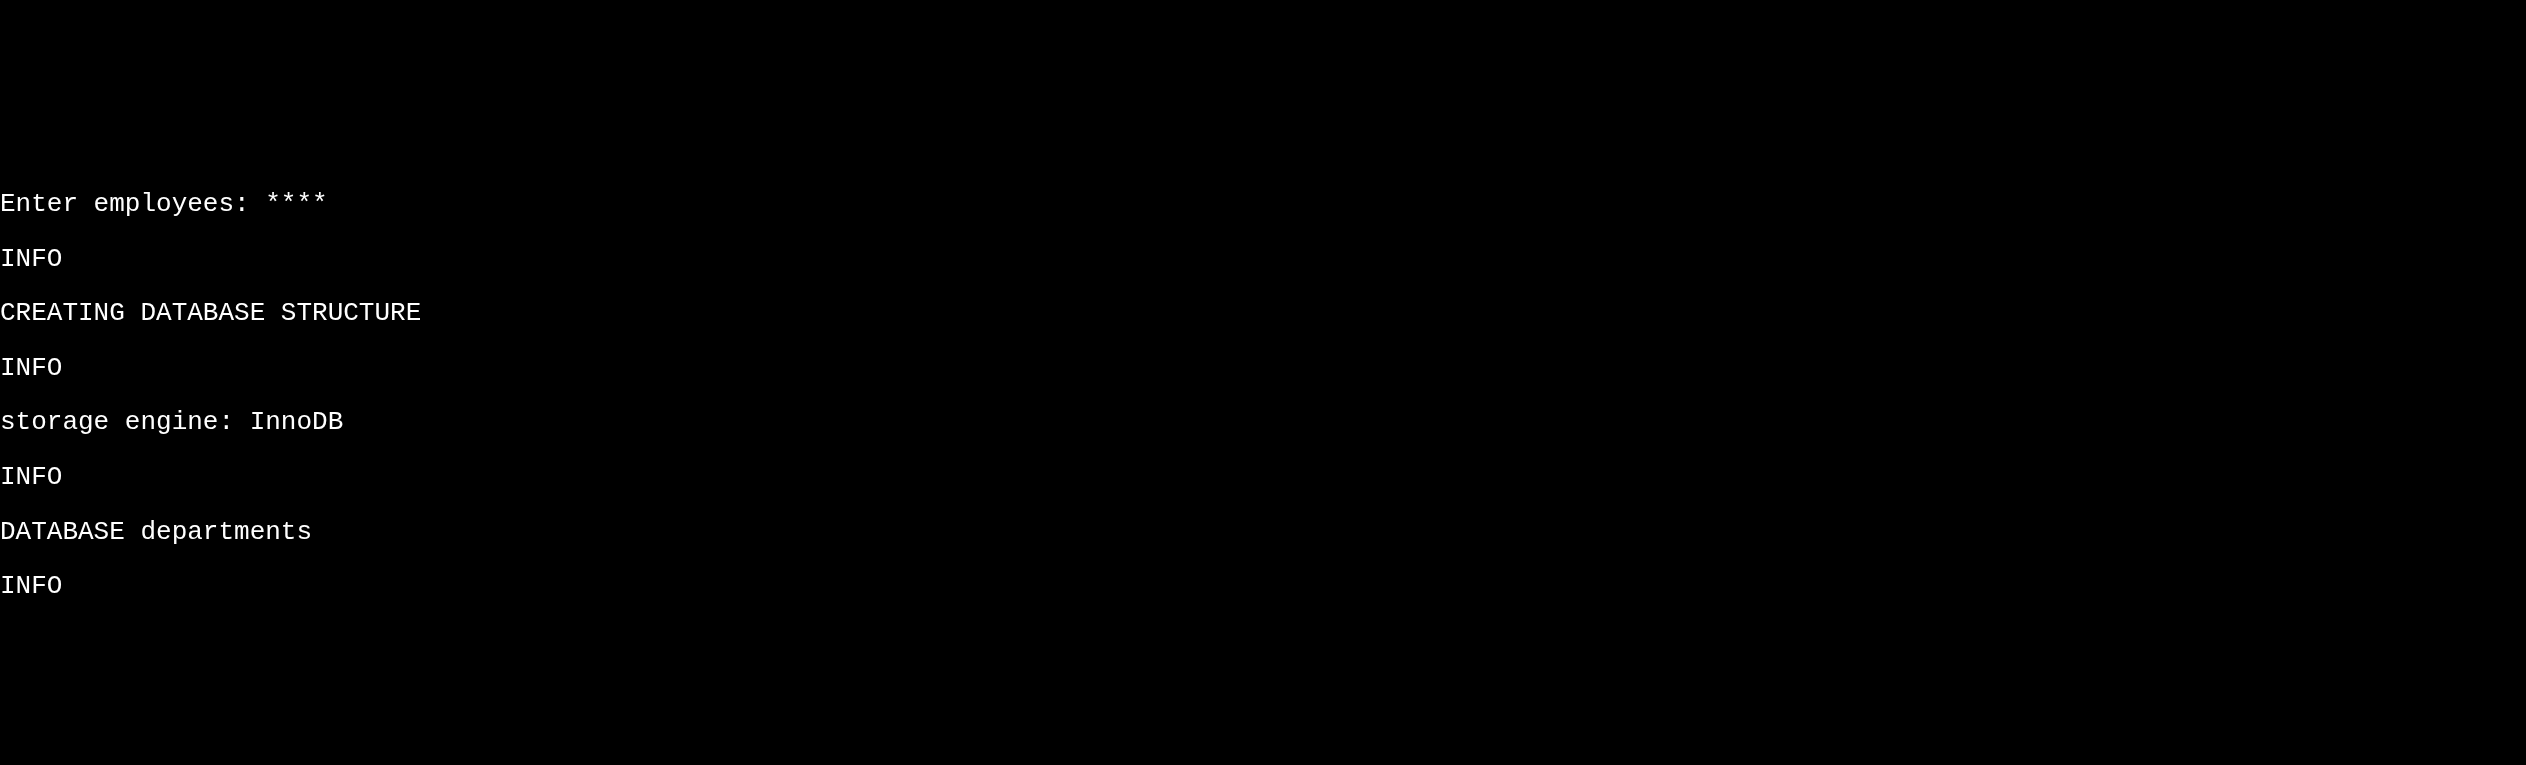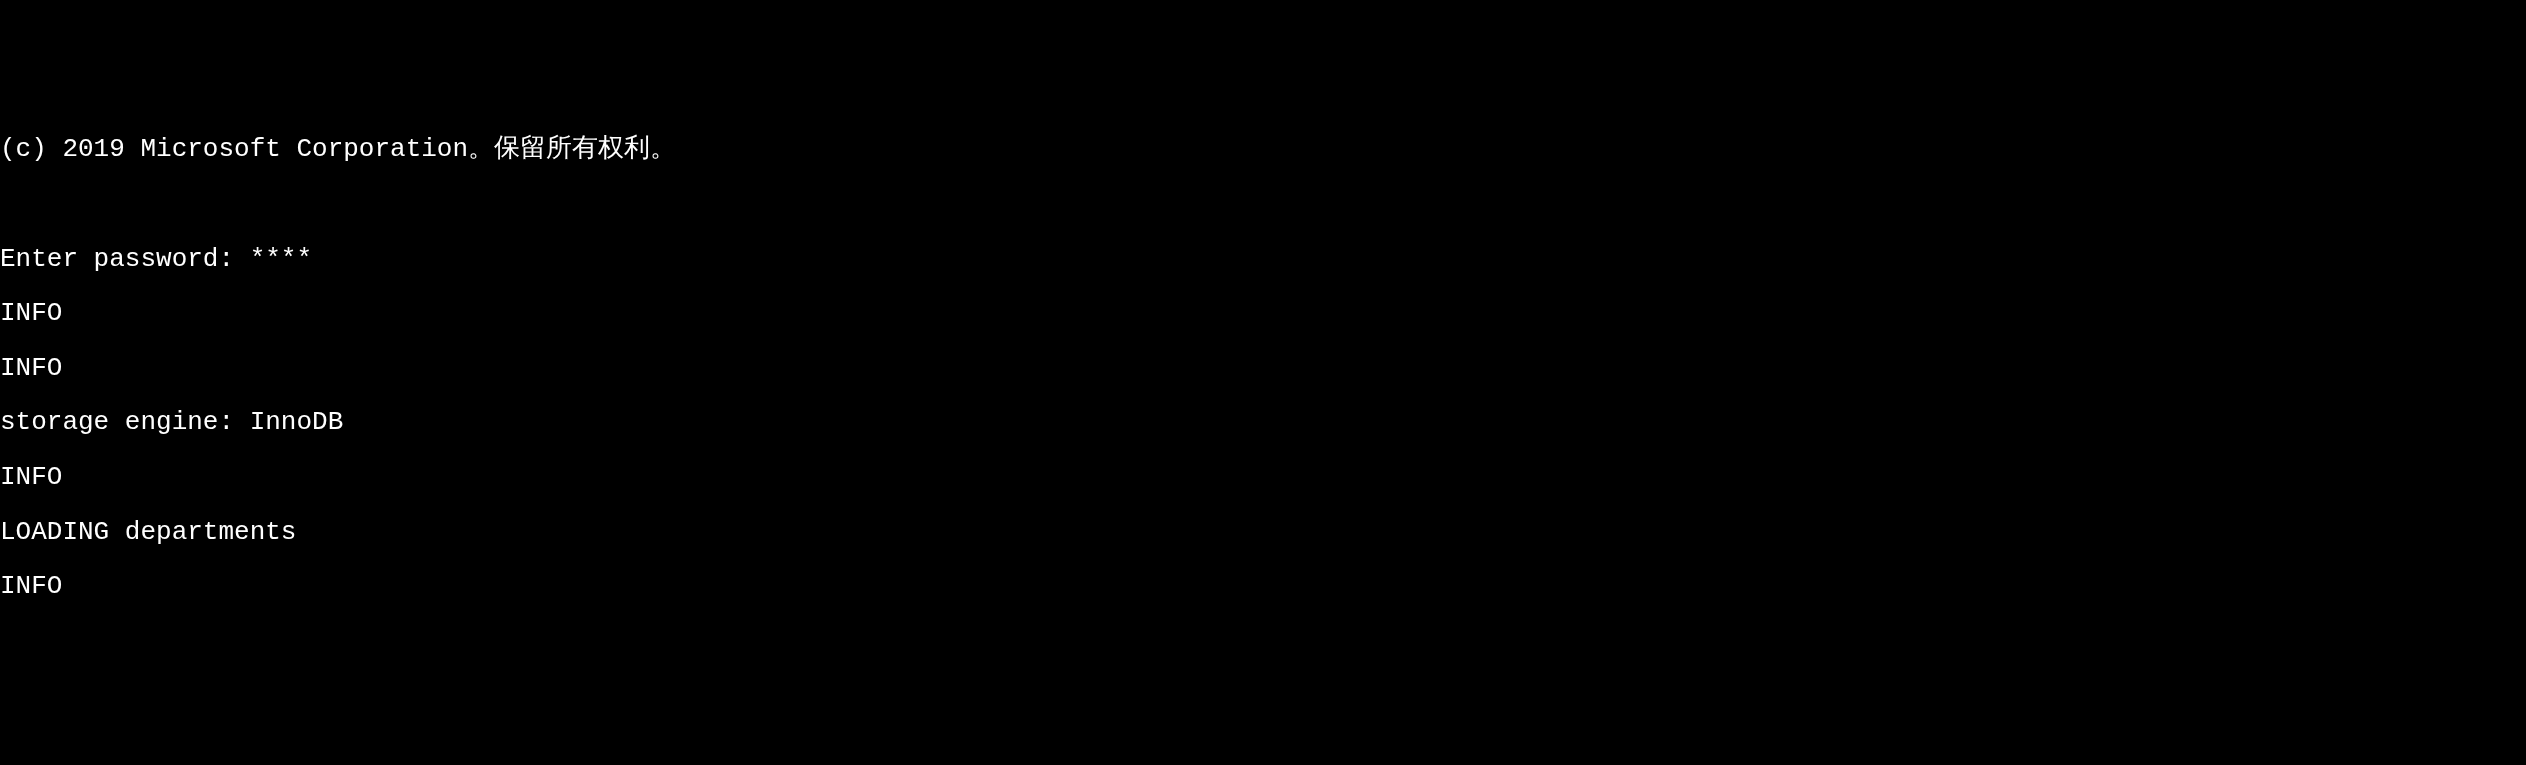--- a/index.html
+++ b/index.html
@@ -23,28 +23,28 @@
       display: block;
       min-height: 27px;
     }
   </style>
 </head>
 <body>
 
 
 
 <div>
-<span class="terminal-line">(c) 2019 Microsoft Corporation。保留所有权利。</span>
 <span class="terminal-line"> </span>
-<span class="terminal-line">Enter password: ****</span>
+<span class="terminal-line">Enter employees: ****</span>
 <span class="terminal-line">INFO</span>
+<span class="terminal-line">CREATING DATABASE STRUCTURE</span>
 <span class="terminal-line">INFO</span>
 <span class="terminal-line">storage engine: InnoDB</span>
 <span class="terminal-line">INFO</span>
-<span class="terminal-line">LOADING departments</span>
+<span class="terminal-line">DATABASE departments</span>
 <span class="terminal-line">INFO</span>
 
 
 
 
 
 
 
 
 

